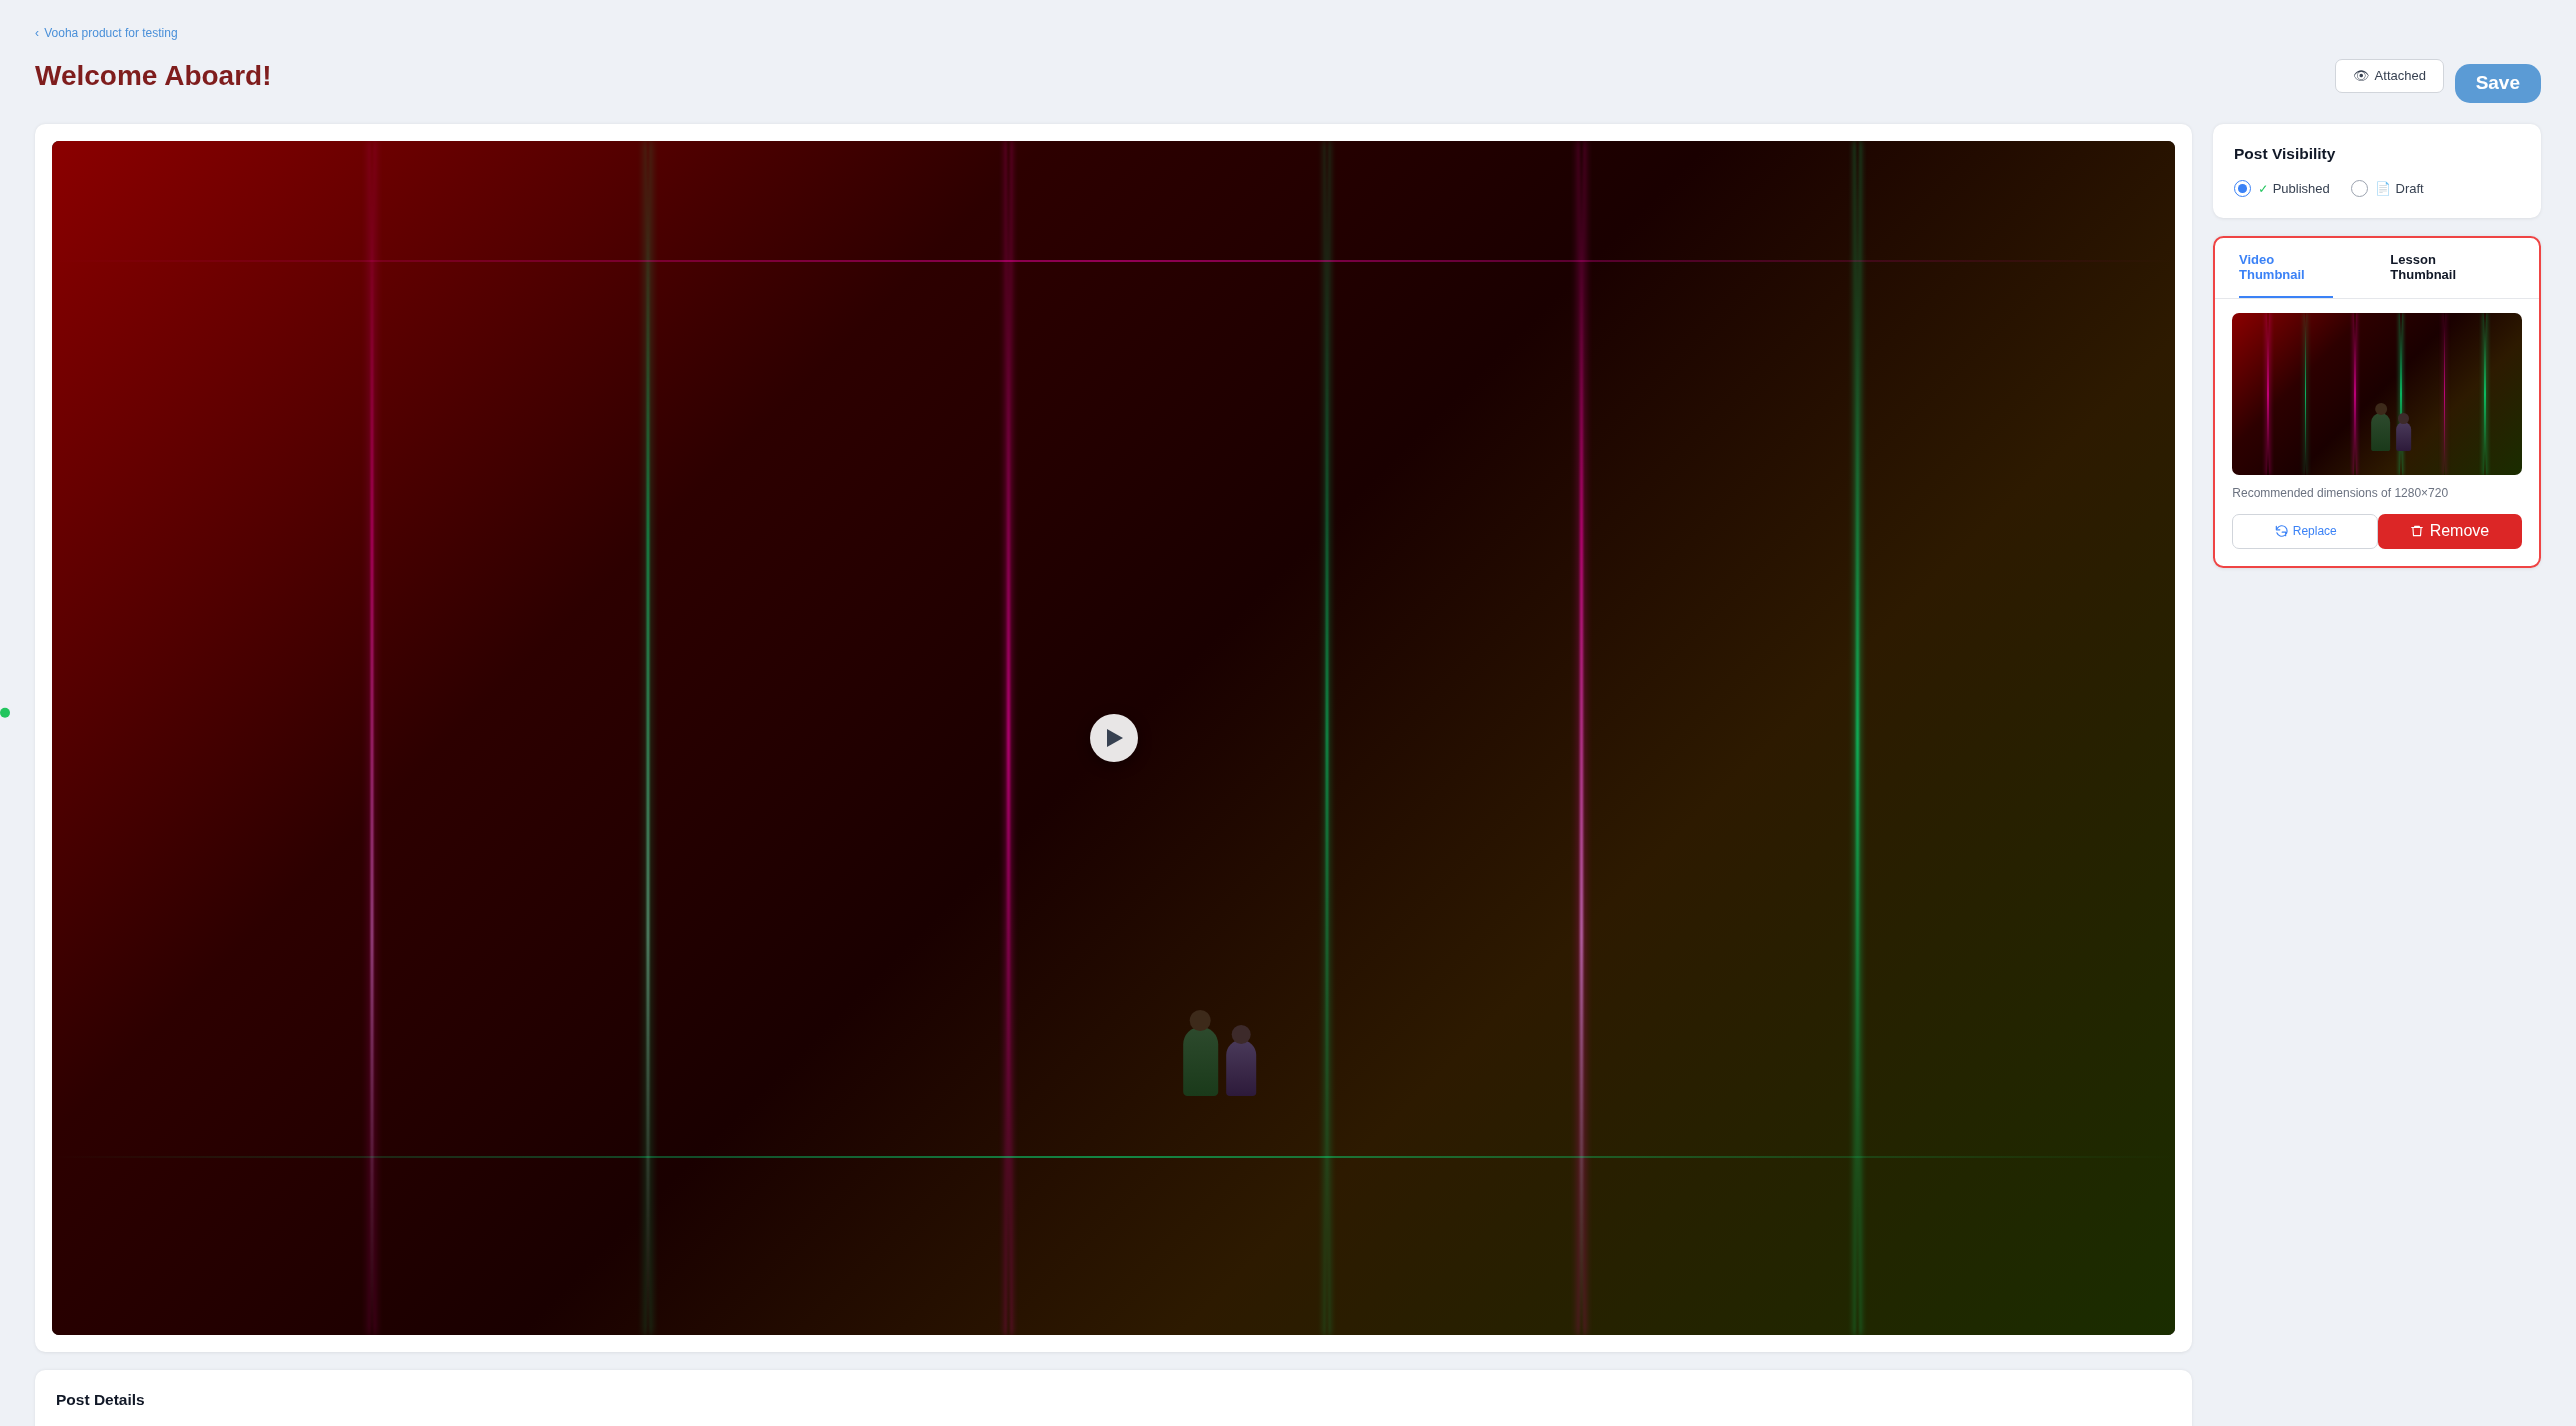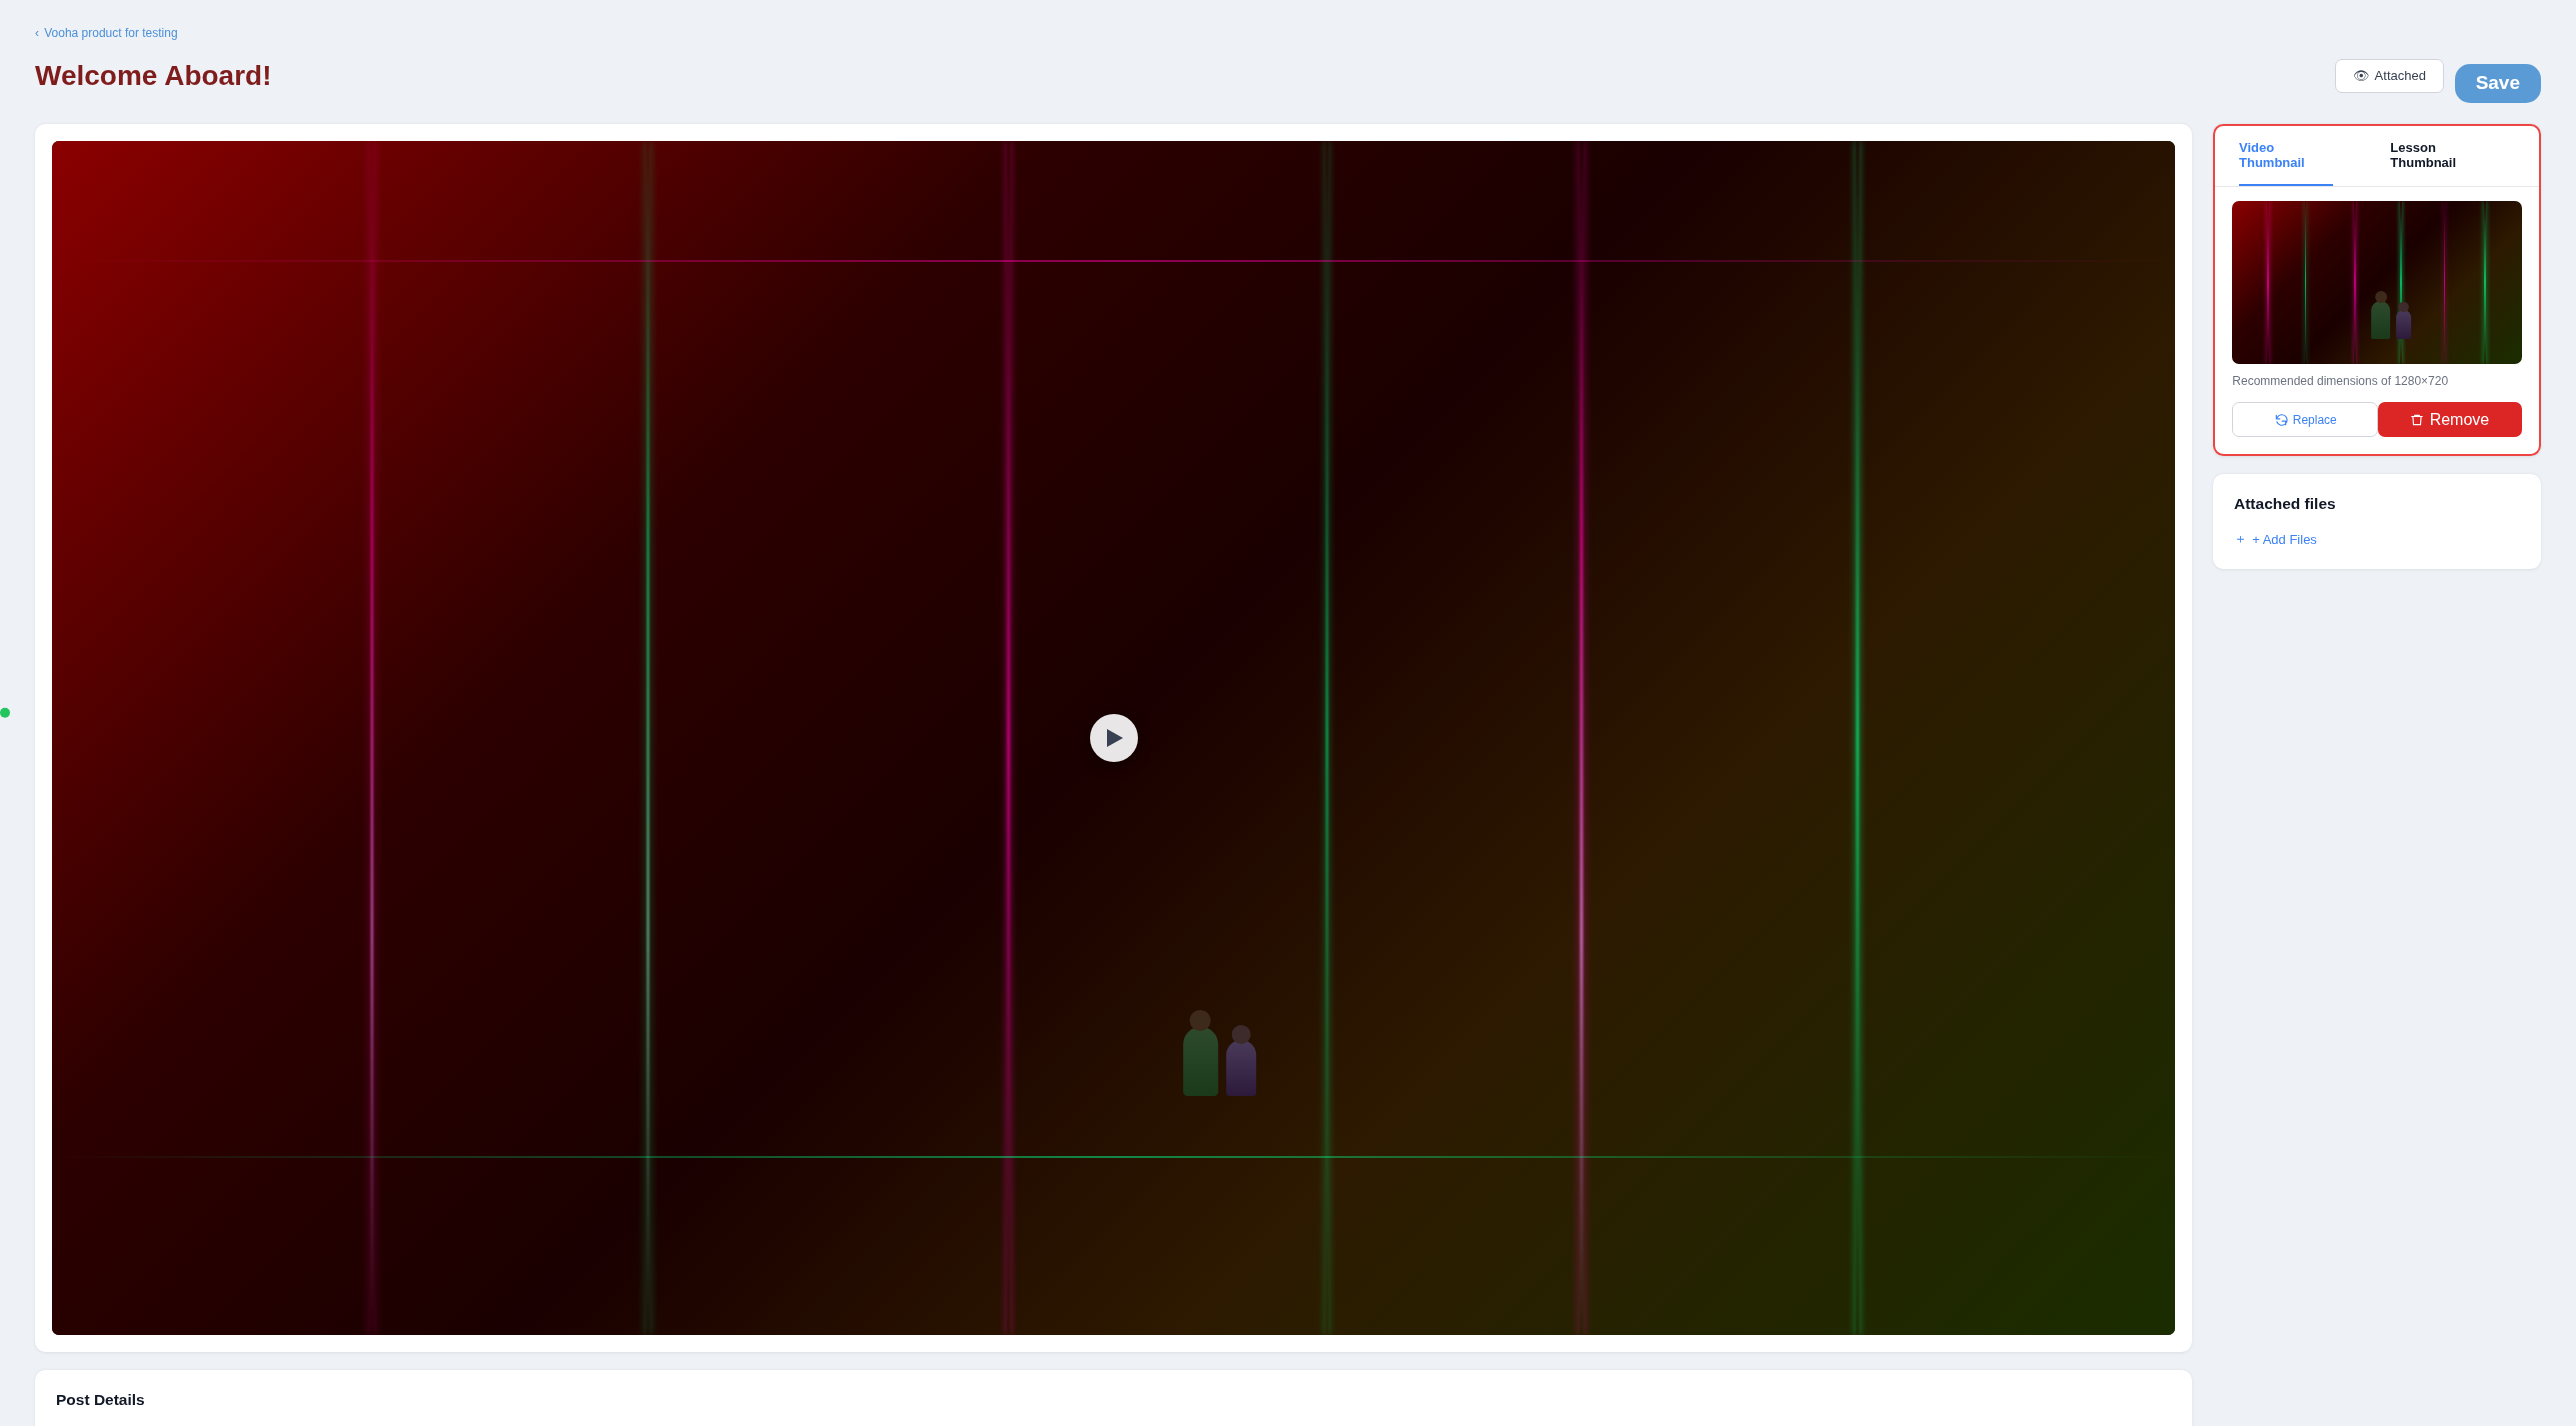--- a/index.html
+++ b/index.html
@@ -528,20 +528,41 @@
     </div>
 
     <div class="post-details-card">
       <h2 class="card-section-title">Post Details</h2>
 
     </div>
   </div>
 
   <div class="right-col">
 
+    <div class="visibility-card">
+      <h2 class="card-section-title">Post Visibility</h2>
+      <div class="visibility-options">
+        <div class="visibility-option">
+          <div class="radio-outer">
+            <div class="radio-inner"></div>
+          </div>
+          <span class="visibility-label">
+            <span class="published-check">✓</span>
+            <span>Published</span>
+          </span>
+        </div>
+        <div class="visibility-option">
+          <div class="radio-outer-empty"></div>
+          <span class="visibility-label">
+            <span class="draft-icon">📄</span>
+            <span>Draft</span>
+          </span>
+        </div>
+      </div>
+    </div>
 
     <div class="thumbnail-card">
       <div class="thumbnail-tabs">
         <div class="thumb-tab active">Video Thumbnail</div>
         <div class="thumb-tab inactive">Lesson Thumbnail</div>
       </div>
       <div class="thumbnail-body">
         <div class="thumbnail-preview">
           <div class="thumb-neon-lines">
             <div class="thumb-neon-v"></div>
@@ -567,22 +588,15 @@
           <button class="btn-remove">
             <svg width="14" height="14" viewBox="0 0 24 24" fill="none">
               <path d="M3 6h18M8 6V4h8v2M19 6l-1 14H6L5 6h14z" stroke="#fff" stroke-width="2" stroke-linecap="round" stroke-linejoin="round"></path>
             </svg>
             <span>Remove</span>
           </button>
         </div>
       </div>
     </div>
 
-    <div class="attached-card">
-      <h2 class="card-section-title">Attached files</h2>
-      <button class="add-files-btn">
-        <span>＋</span>
-        <span>+ Add Files</span>
-      </button>
-    </div>
   </div>
 </div>
 
 
 </body></html>

